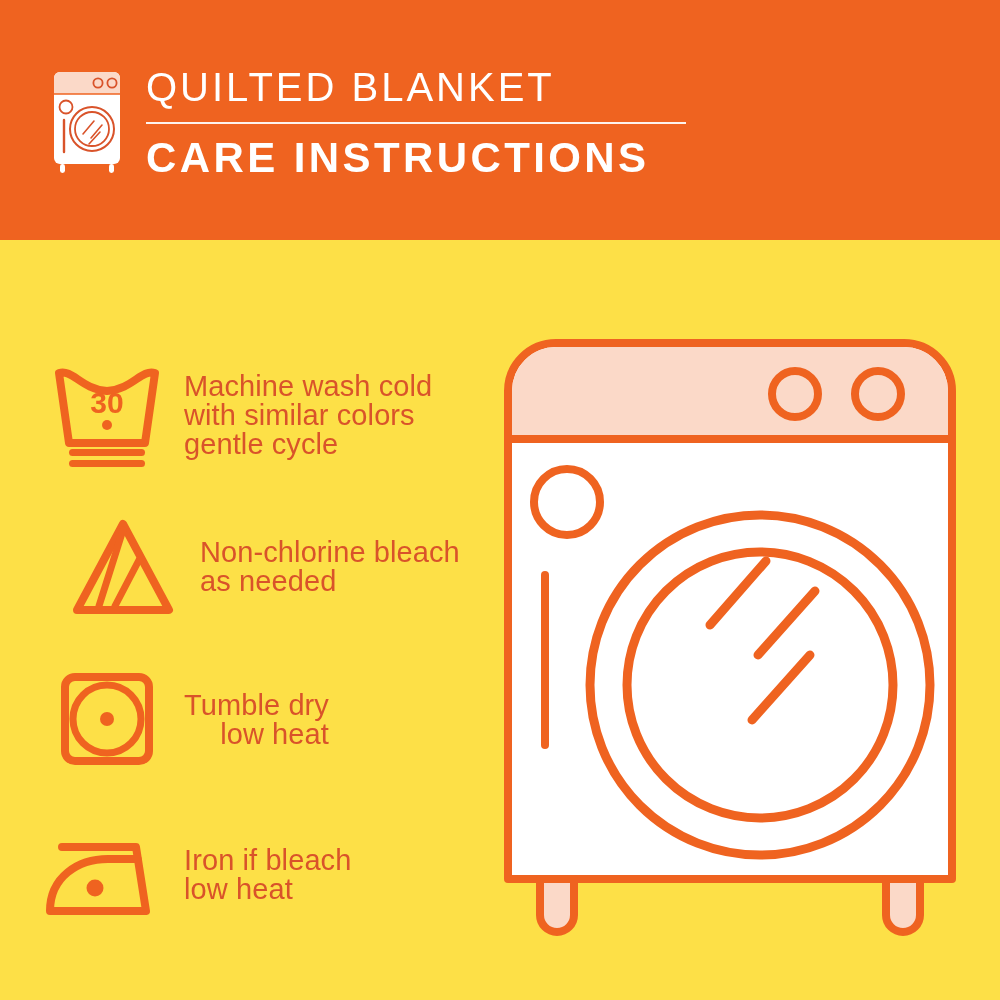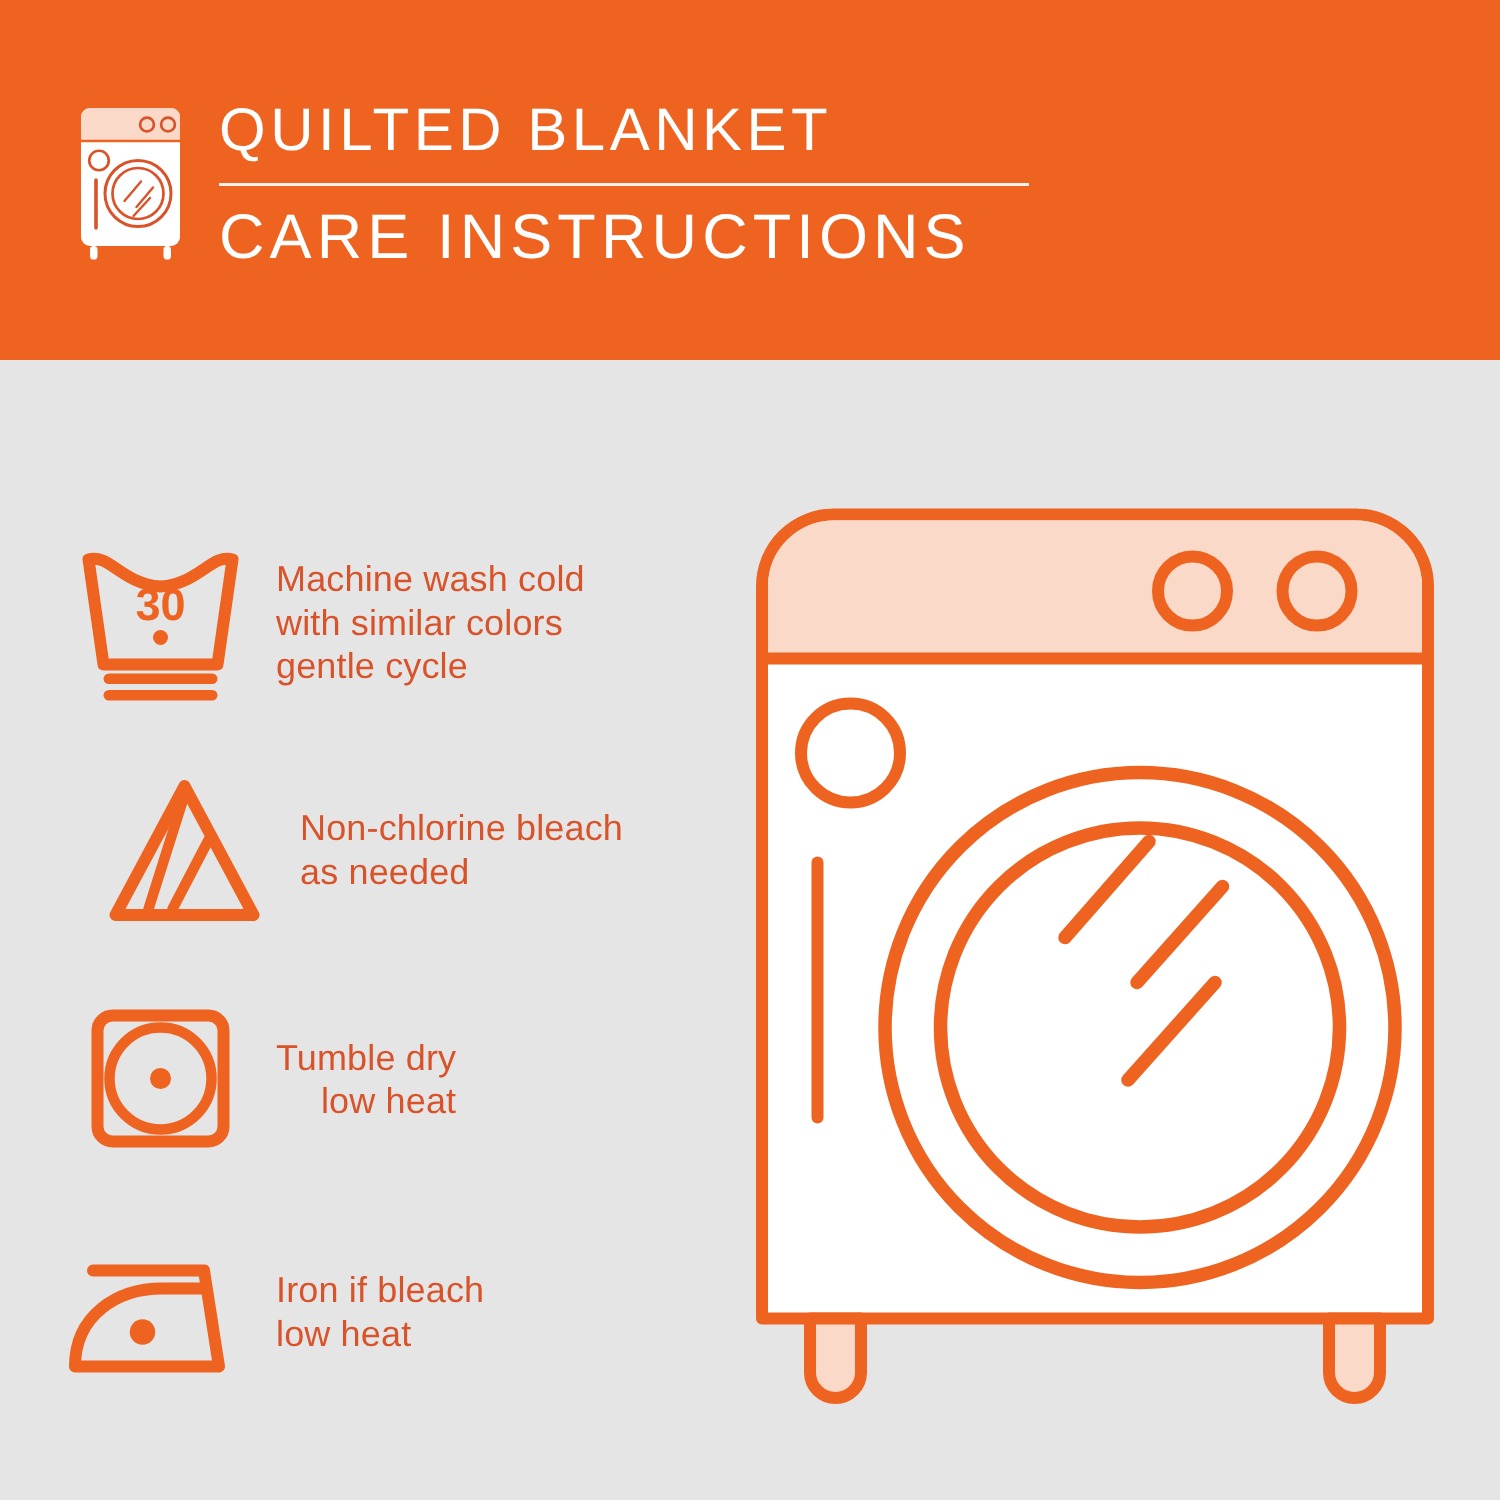--- a/index.html
+++ b/index.html
@@ -10,21 +10,21 @@
     width: 1000px;
     height: 1000px;
     background: #ffffff;
     font-family: "Liberation Sans", sans-serif;
     overflow: hidden;
   }
   .page {
     position: relative;
     width: 1000px;
     height: 1000px;
-    background: #e5e5e5;
+    background: #fde047;
   }
 
   
   .header {
     position: absolute;
     left: 0;
     top: 0;
     width: 1000px;
     height: 240px;
     background: #EF6320;
@@ -55,21 +55,21 @@
     height: 1.5px;
     background: #ffffff;
     opacity: 0.92;
     margin-top: 10px;
     margin-bottom: 8px;
   }
   .title-line2 {
     color: #ffffff;
     font-size: 42px;
     letter-spacing: 3.4px;
-    font-weight: 400;
+    font-weight: 700;
     line-height: 52px;
     white-space: nowrap;
   }
 
   
   .instructions {
     position: absolute;
     left: 0;
     top: 240px;
     width: 490px;
@@ -93,21 +93,21 @@
     width: 130px;
     min-width: 130px;
     height: 120px;
     margin-left: 42px;
     display: flex;
     align-items: center;
     justify-content: center;
   }
   .instr-text {
     color: #D9532A;
-    font-size: 24px;
+    font-size: 29px;
     line-height: 29px;
     letter-spacing: 0.1px;
     margin-left: 12px;
     white-space: pre-line;
   }
 
   
   .machine {
     position: absolute;
     left: 490px;

